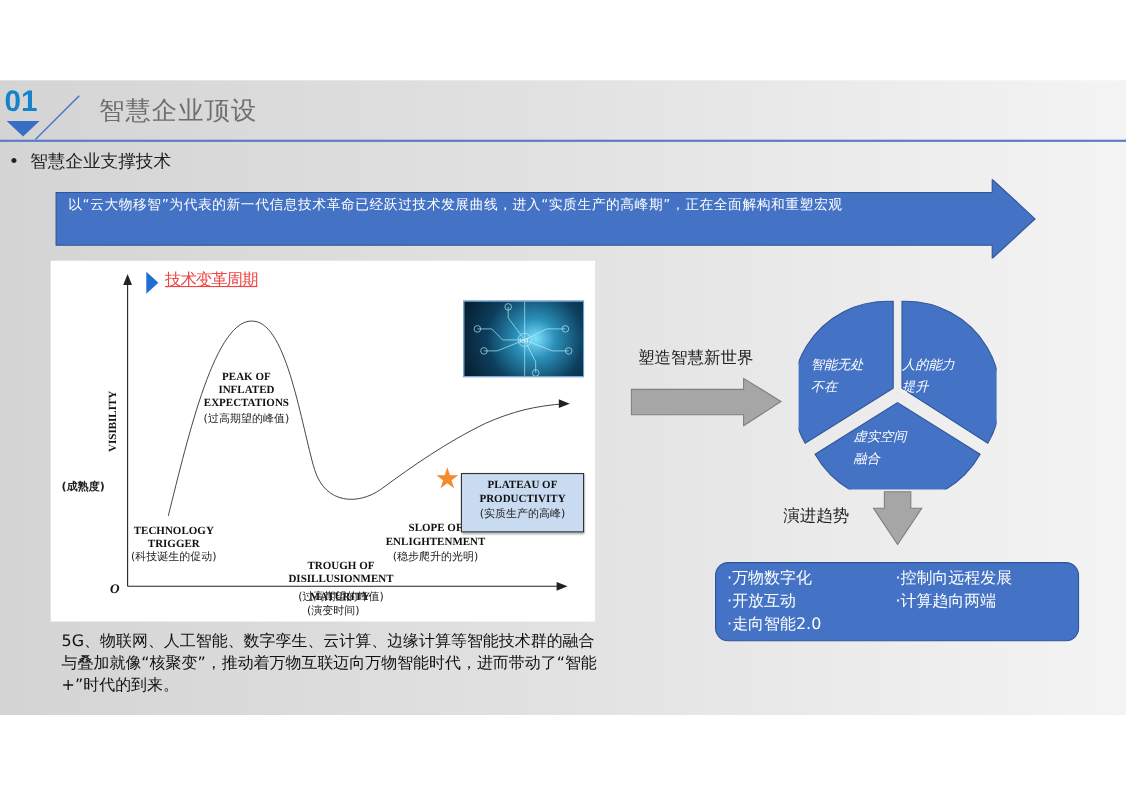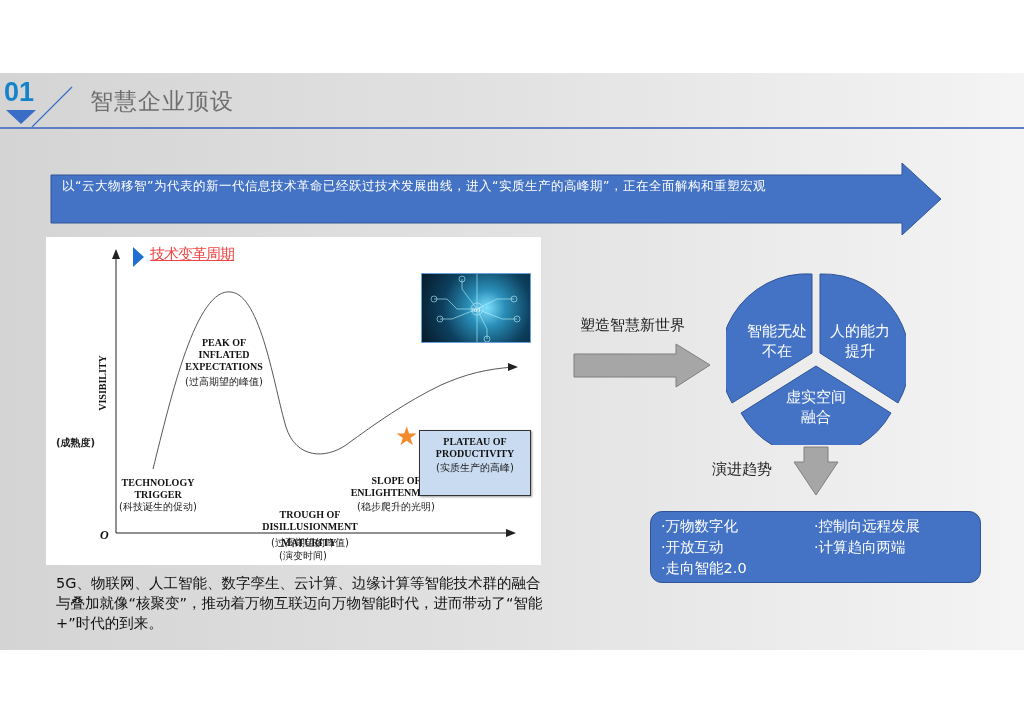--- a/index.html
+++ b/index.html
@@ -26,46 +26,49 @@
 
   .chart-panel { position: absolute; left: 46px; top: 164px; width: 495px; height: 328px; background: #ffffff; }
   .chart-panel svg { position: absolute; left: 0; top: 0; }
   .cl { position: absolute; font-family: "Liberation Serif", "DejaVu Serif", serif; font-weight: bold; font-size: 10px; color: #111; text-align: center; line-height: 12px; }
   .cz { position: absolute; font-size: 10px; color: #222; text-align: center; line-height: 12px; white-space: nowrap; }
   .chart-title { position: absolute; left: 104px; top: 8px; font-size: 15px; color: #ef4444; text-decoration: underline; letter-spacing: -1px; }
   .chart-title-tri { position: absolute; left: 87px; top: 10px; width: 0; height: 0; border-top: 10px solid transparent; border-bottom: 10px solid transparent; border-left: 11px solid #1f6fd1; }
   .photo { position: absolute; left: 375px; top: 36px; width: 110px; height: 70px; border: 1px solid #6a9fd8;
     background: radial-gradient(circle at 60% 50%, #7fe0ff 0%, #2a8fb8 25%, #0d3f5e 60%, #061b2a 100%); overflow: hidden; }
   .photo svg { position: absolute; left: 0; top: 0; }
-  .plateau-box { position: absolute; left: 373px; top: 193px; width: 112px; height: 66px; background: #c9dbf1; border: 1px solid #333; box-shadow: 1px 1px 2px rgba(0,0,0,0.4); }
+  .plateau-box { position: absolute; left: 373px; top: 193px; width: 112px; height: 54px; background: #c9dbf1; border: 1px solid #333; box-shadow: 1px 1px 2px rgba(0,0,0,0.4); }
   .star { position: absolute; left: 349px; top: 186px; font-size: 26px; color: #f28a2e; line-height: 26px; }
 
   .desc { position: absolute; left: 56px; top: 500px; width: 490px; font-size: 14.5px; color: #111; line-height: 20px; }
 
   .shape-label { position: absolute; font-size: 15px; color: #222; white-space: nowrap; }
   .gray-arrow { position: absolute; left: 573px; top: 270px; }
   .pie { position: absolute; left: 726px; top: 200px; }
-  .pie-label { position: absolute; font-size: 15px; color: #ffffff; text-align: center; line-height: 20px; }
+  .pie-label { position: absolute; font-size: 12px; color: #ffffff; line-height: 20px; font-style: italic; }
   .down-arrow { position: absolute; left: 793px; top: 373px; }
   .trend-box { position: absolute; left: 650px; top: 438px; width: 331px; height: 72px; background: #4472c4; border: 1px solid #2f5597; border-radius: 12px; }
   .trend-item { position: absolute; font-size: 14.5px; color: #ffffff; line-height: 20px; white-space: nowrap; }
 </style>
 </head>
 <body>
 
 <div class="slide">
 
   <div class="hdr-num">01</div>
   <div class="hdr-tri"></div>
   <svg class="hdr-slash" viewBox="0 0 48 42" width="48" height="42">
     <line x1="6" y1="42" x2="46" y2="2" stroke="#3a6dc6" stroke-width="1.2"></line>
   </svg>
   <div class="hdr-title">智慧企业顶设</div>
   <div class="hdr-line"></div>
 
+  <div class="bullet-sub">
+    <span class="dot">•</span><span>智慧企业支撑技术</span>
+  </div>
 
   <div class="banner">
     <svg width="892" height="72" viewBox="0 0 892 72">
       <polygon points="1,12 852,12 852,0 891,36 852,72 852,60 1,60" fill="#4472c4" stroke="#2f5597" stroke-width="1"></polygon>
     </svg>
     <div class="banner-text">
       <div>以“云大物移智”为代表的新一代信息技术革命已经跃过技术发展曲线，进入“实质生产的高峰期”，正在全面解构和重塑宏观</div>
     </div>
   </div>
 

